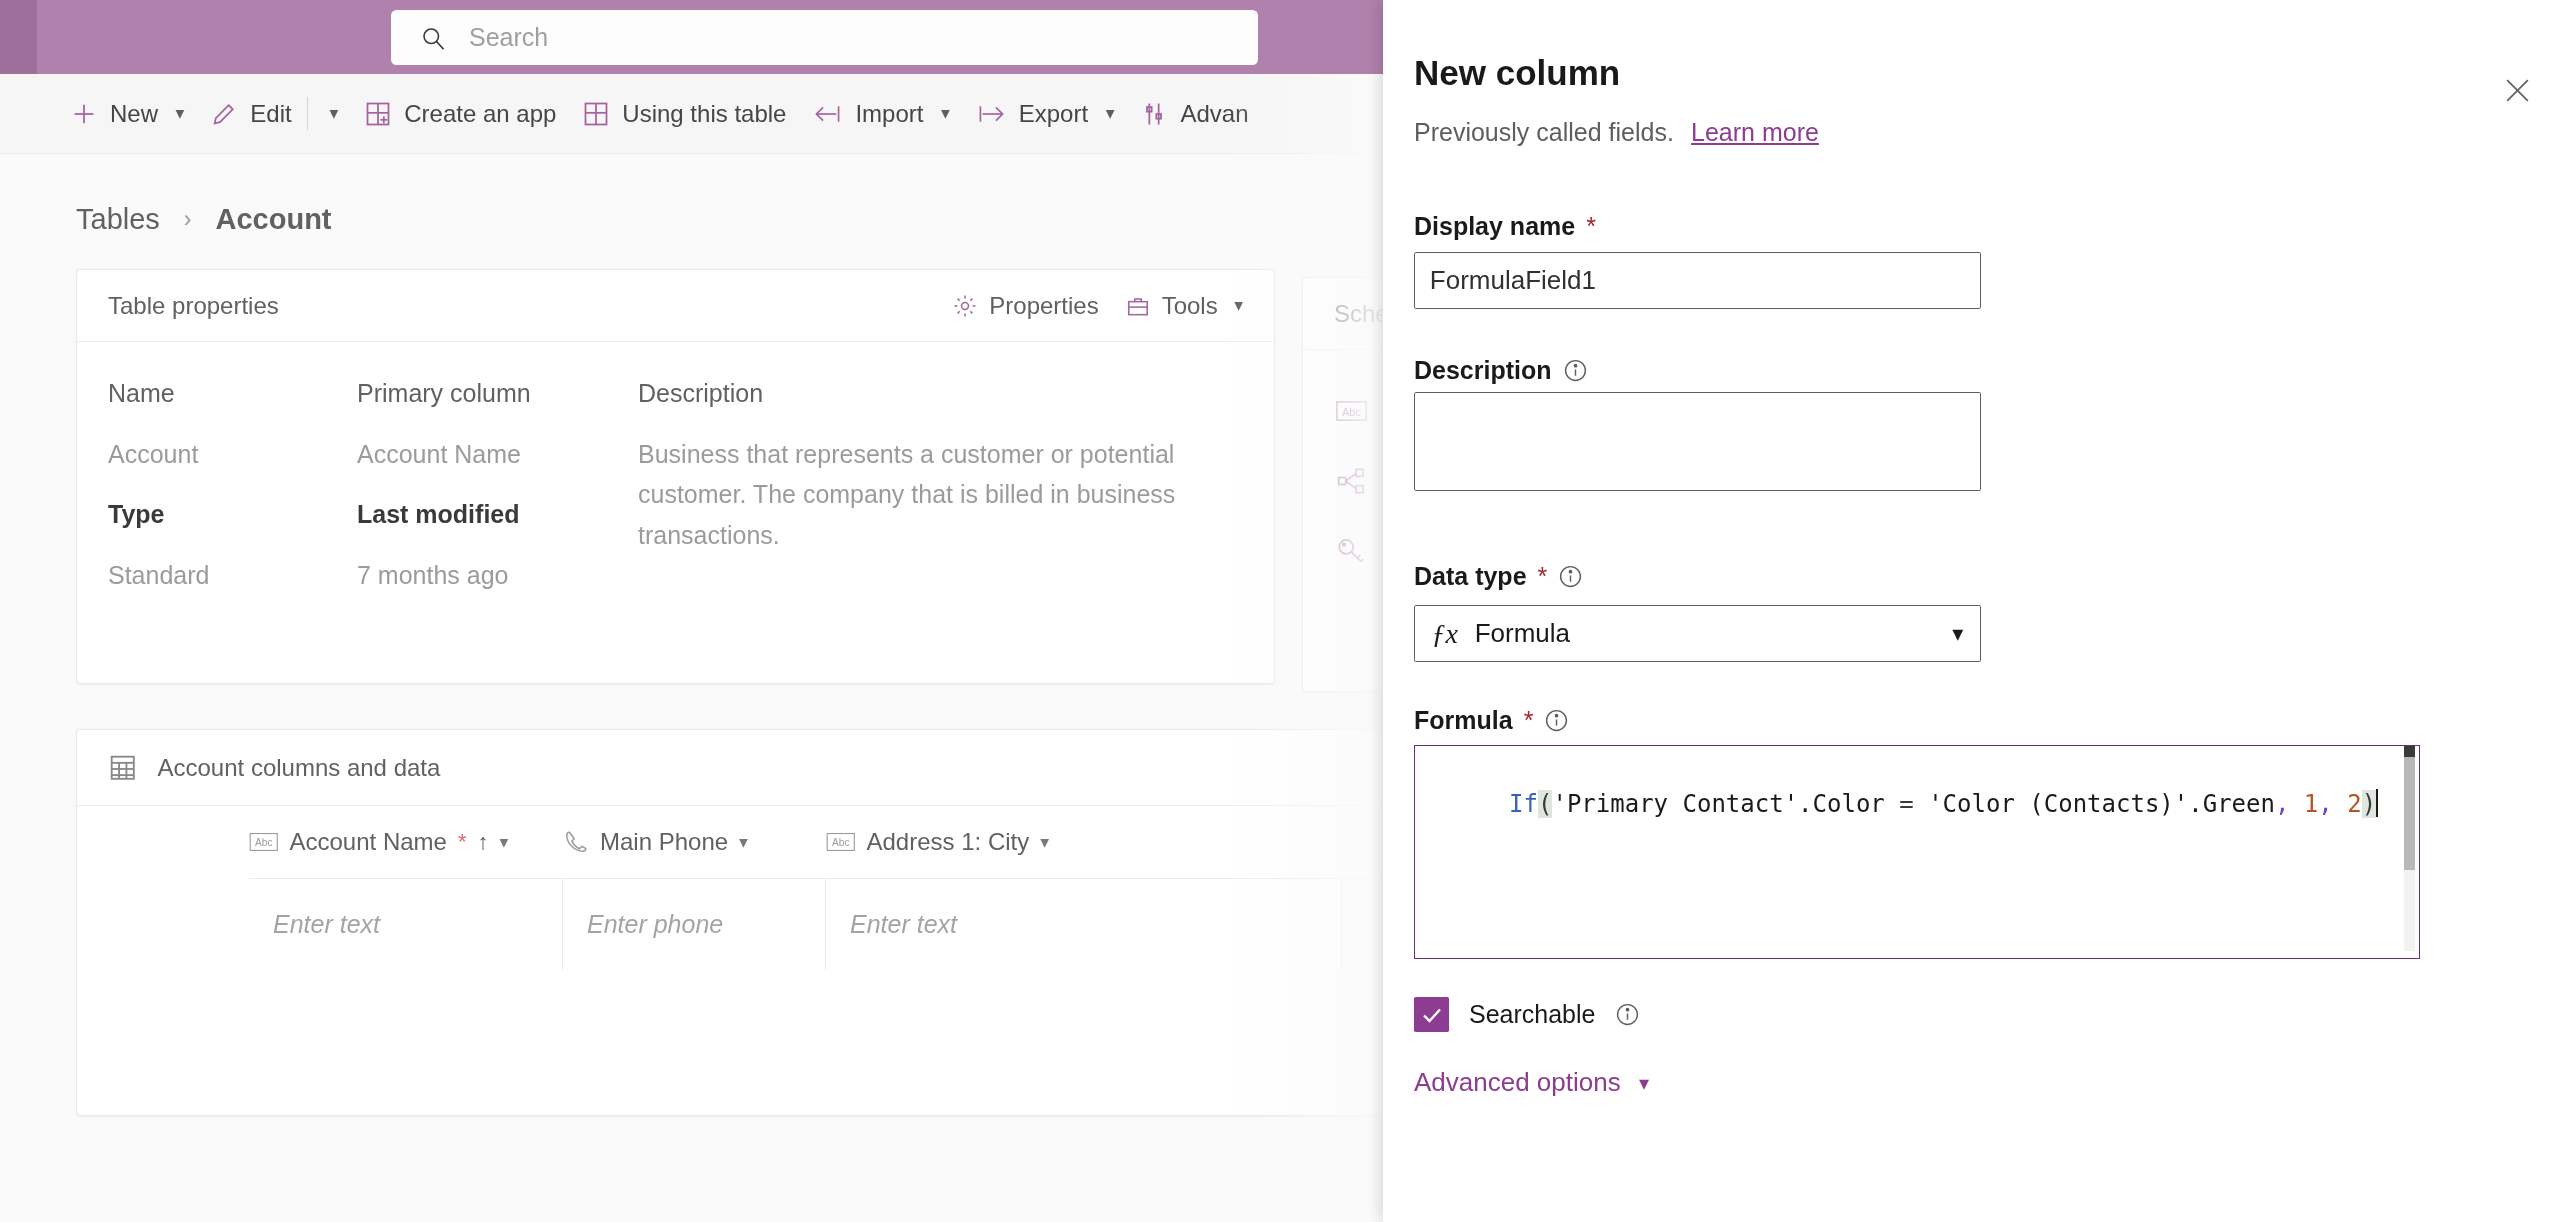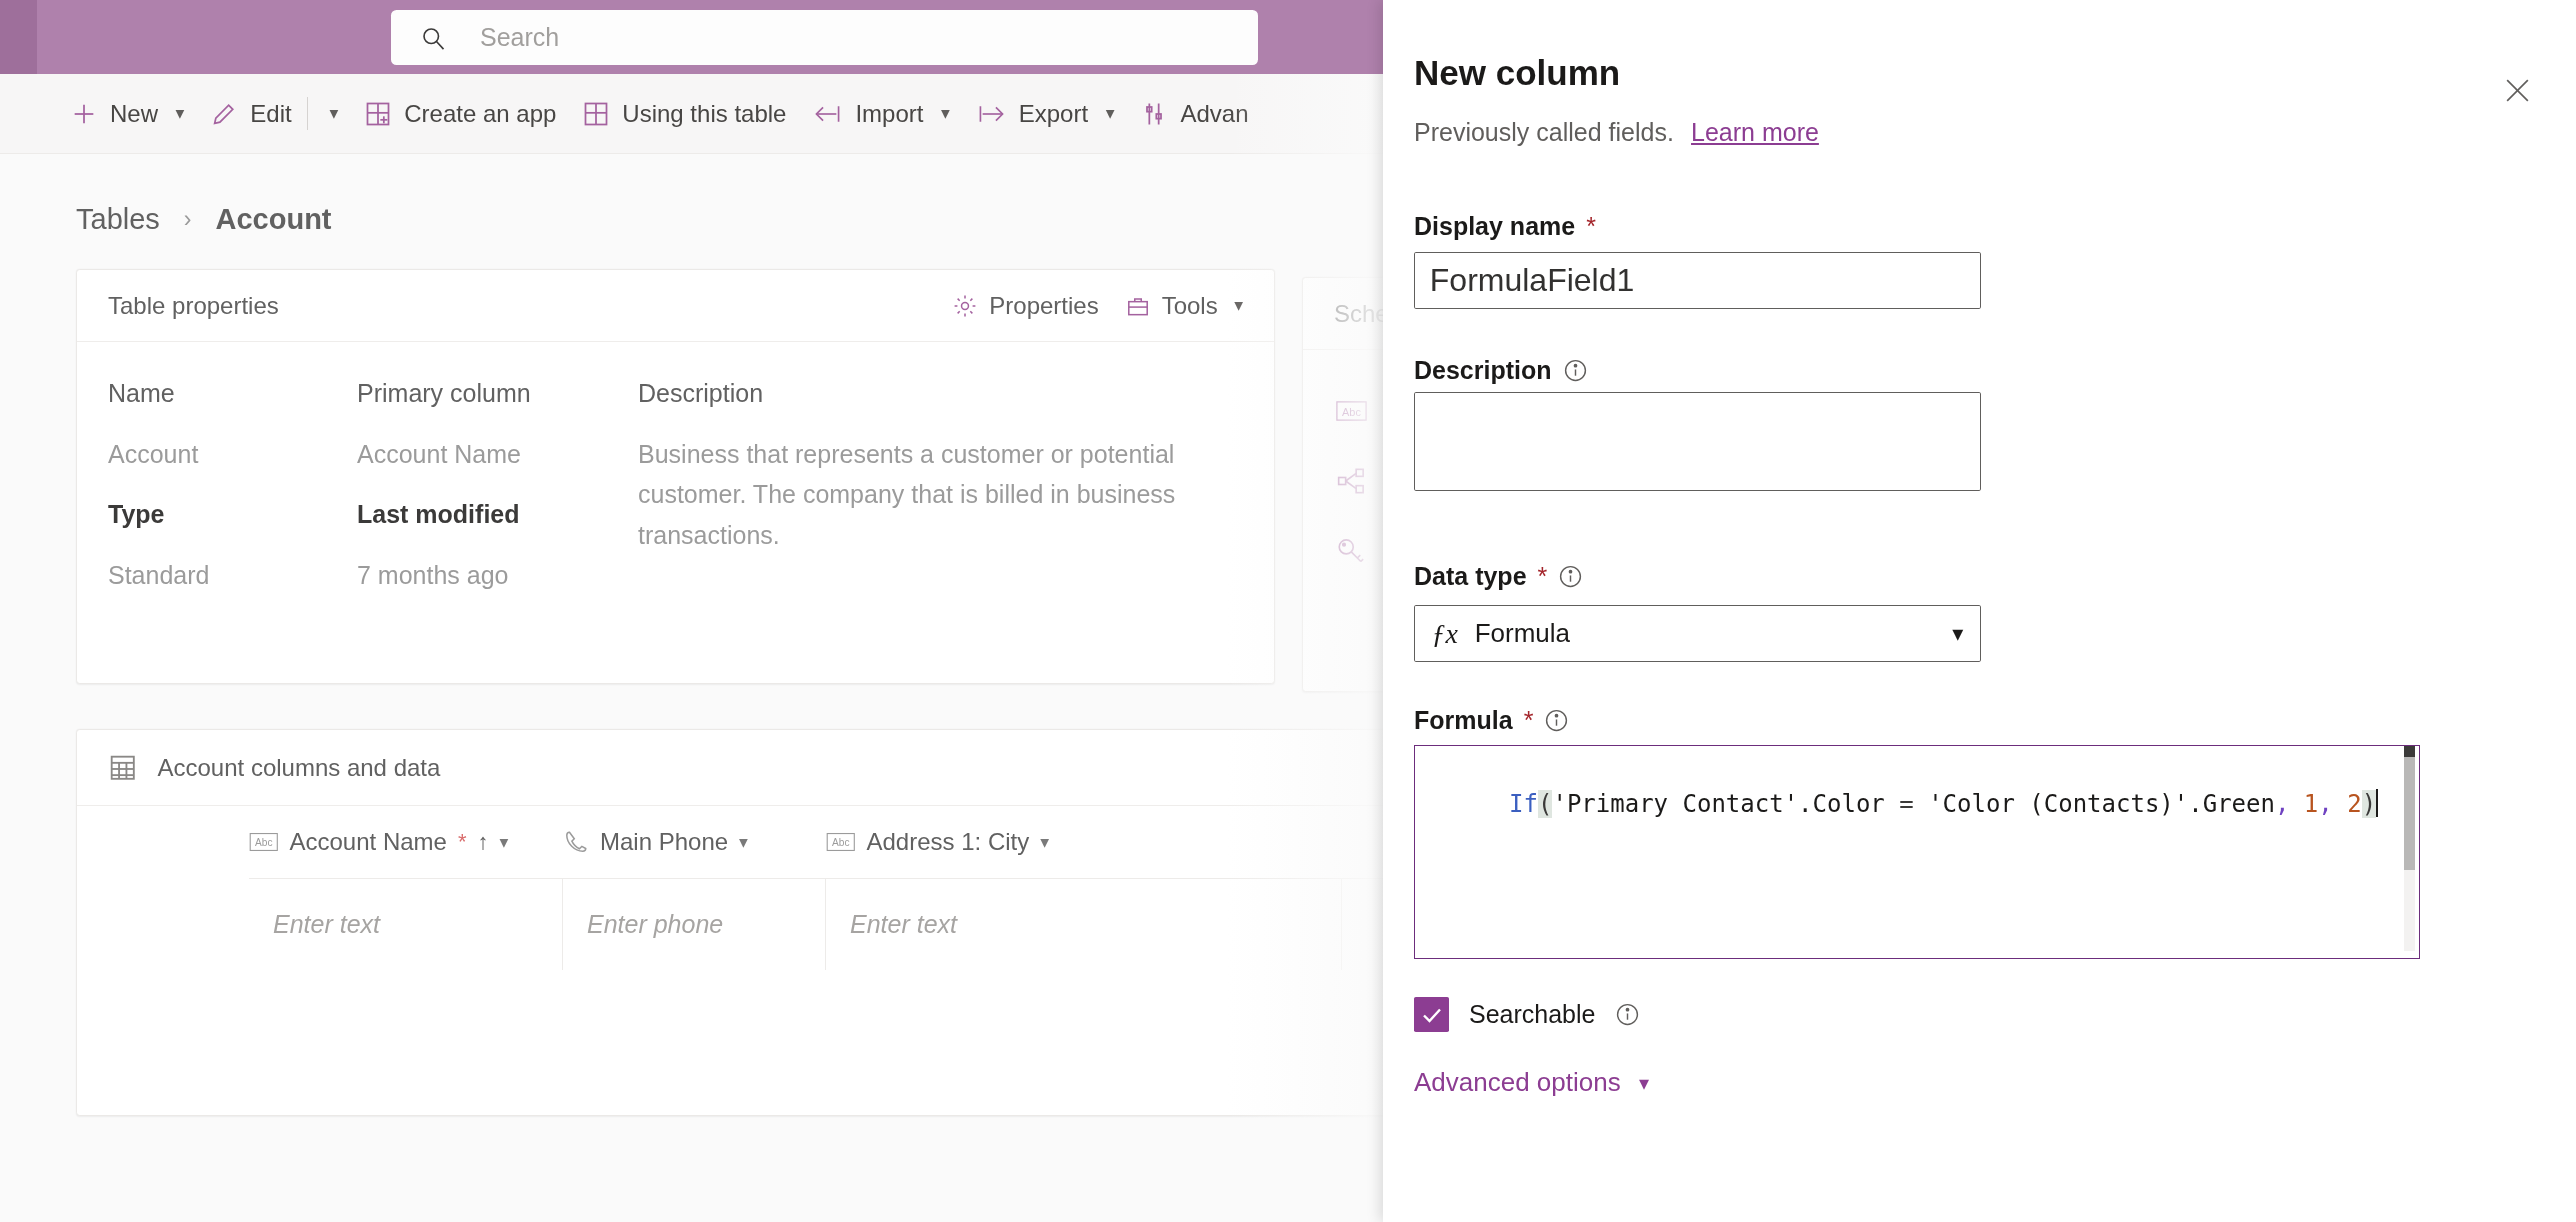--- a/index.html
+++ b/index.html
@@ -16,21 +16,21 @@
     position:absolute; left:0; top:0; width:2576px; height:74px;
     background:#af81ac;
   }
   .topbar-leftstrip{
     position:absolute; left:0; top:0; width:37px; height:74px;
     background:#9e6f9b;
   }
   .searchbox{
     position:absolute; left:391px; top:10px; width:867px; height:55px;
     background:#fdfdfd; border-radius:5.5px; display:flex; align-items:center;
-    padding-left:28px; gap:33px;
+    padding-left:28px; gap:22px;
   }
   .search-ico{ width:28px; height:28px; flex:none; color:#3b3a39; }
   .search-placeholder{ font-size:25px; color:#a19f9d; }
 
   
   .cmdbar{
     position:absolute; left:0; top:74px; width:2576px; height:80px;
     background:#f7f6f6; display:flex; align-items:center; padding-left:57px;
     border-bottom:0.9px solid #edebe9;
   }
@@ -136,21 +136,21 @@
 
   .field-label{
     position:absolute; font-size:25px; color:#1b1a19; font-weight:bold;
     display:flex; align-items:center; gap:11px;
   }
   .star{ color:#a4262c; font-size:25px; font-weight:normal; }
   .info-i{ color:#605e5c; display:flex; align-items:center; }
 
   .txtinput{
     position:absolute; background:#fff; border:0.9px solid #605e5c; border-radius:1.8px;
-    display:flex; align-items:center; padding:0 14.8px; font-size:32px; color:#323130;
+    display:flex; align-items:center; padding:0 14.8px; font-size:26px; color:#323130;
   }
   .txtarea{
     position:absolute; background:#fff; border:0.9px solid #605e5c; border-radius:1.8px;
   }
   .selectbox{
     position:absolute; background:#fff; border:0.9px solid #605e5c; border-radius:1.8px;
     display:flex; align-items:center; padding:0 16.6px; font-size:26px; color:#1b1a19;
     gap:16.6px;
   }
   .fx{ font-family:"Liberation Serif", serif; font-style:italic; font-size:28px; color:#1b1a19; }

